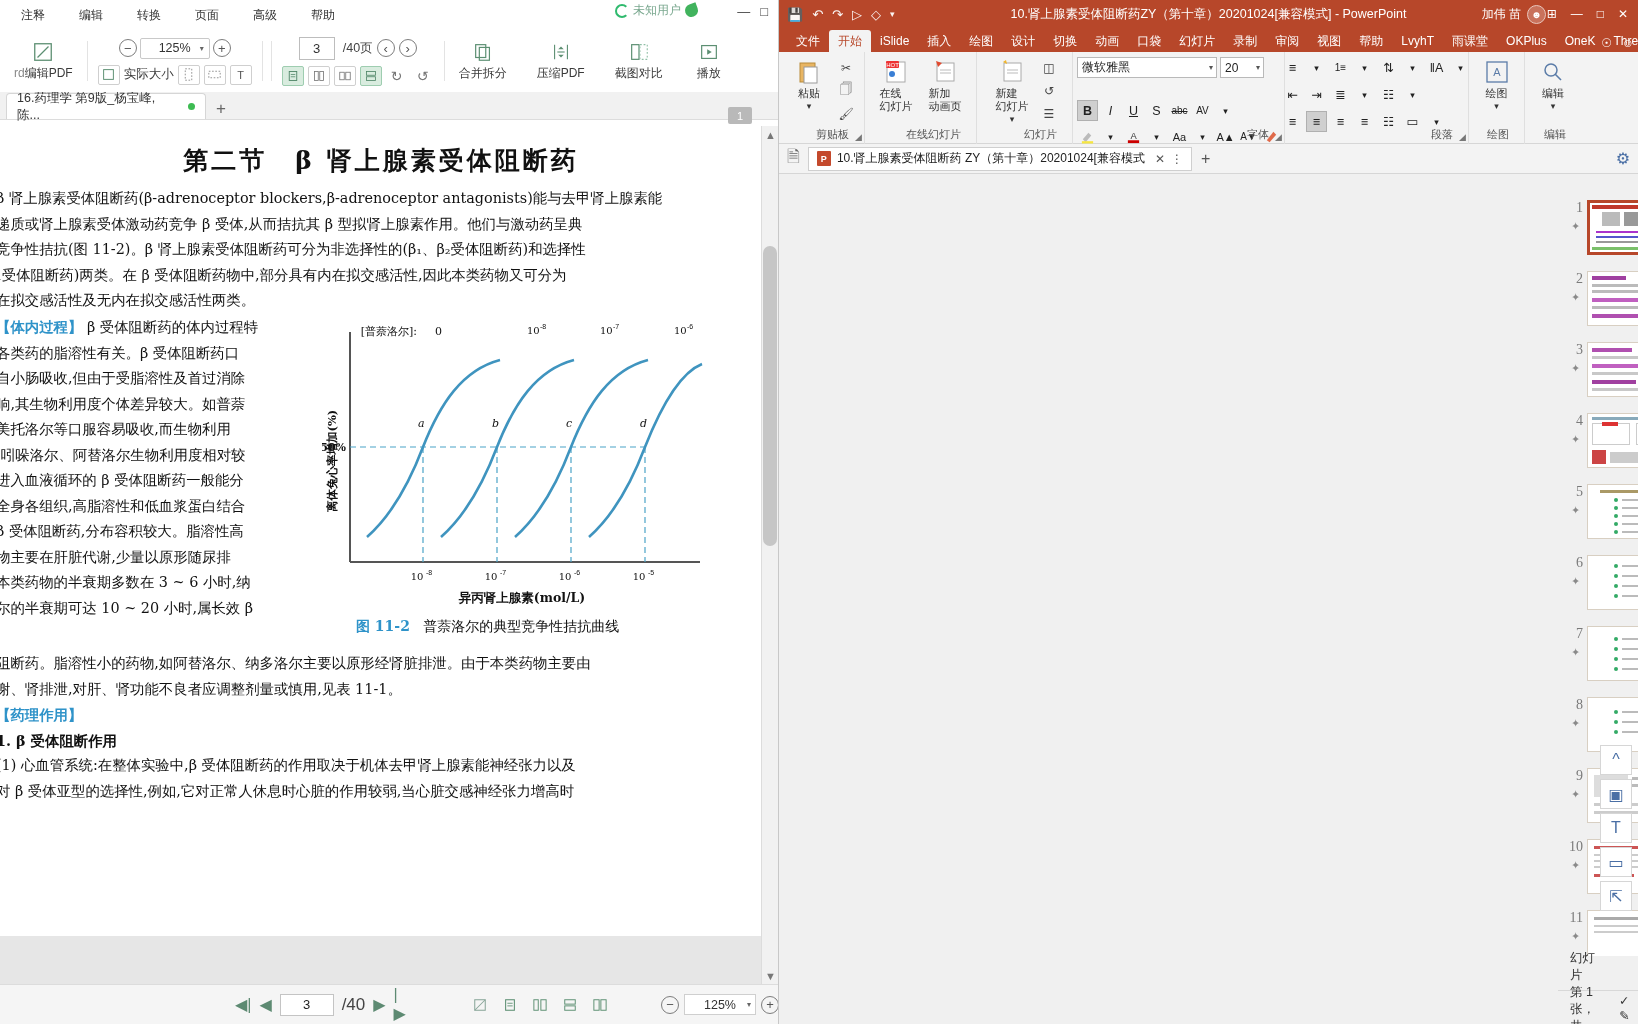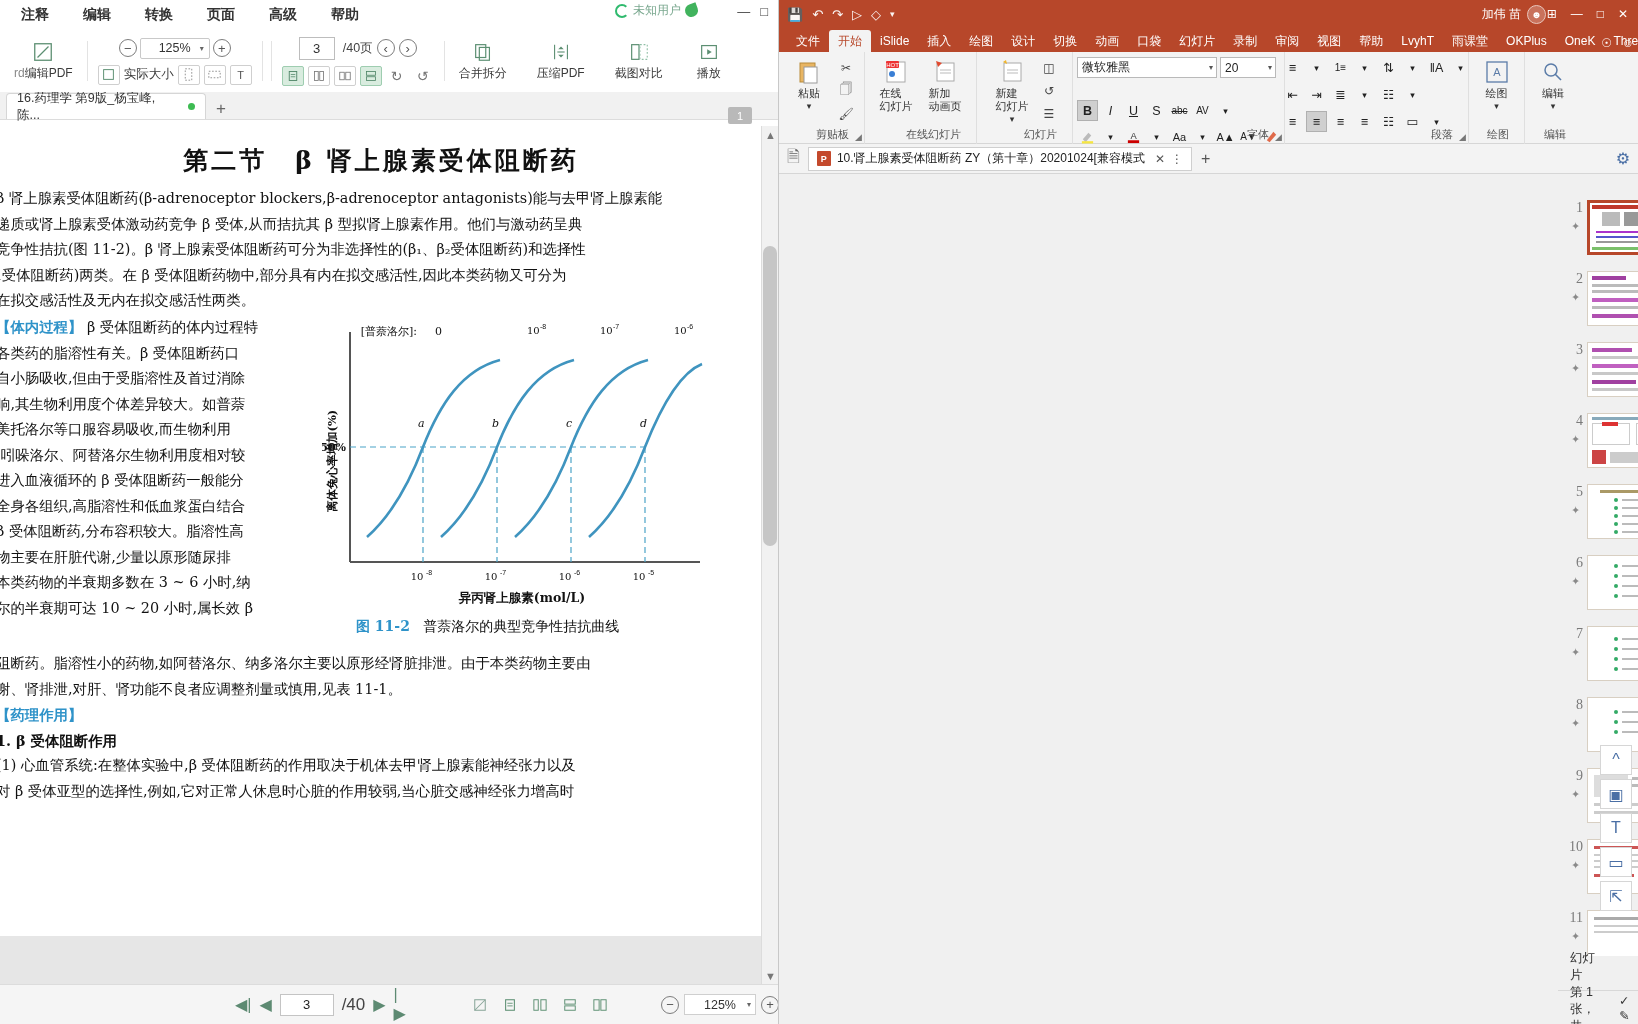--- a/index.html
+++ b/index.html
@@ -10,21 +10,21 @@
     position:relative;
   }
 
   
   #pdfApp {
     position:absolute; left:0; top:0; width:779px; height:1024px;
     background:#ffffff; overflow:hidden;
     border-right:1px solid #c8c8c8;
   }
   .pdf-menubar { height:30px; display:flex; align-items:center; padding-left:4px; background:#fff; }
-  .pdf-menubar .mi { font-size:14px; color:#333; padding:2px 17px; cursor:default;font-weight:bold; }
+  .pdf-menubar .mi { font-size:12px; color:#333; padding:2px 17px; cursor:default; }
   .pdf-acct { position:absolute; right:80px; top:2px; display:flex; align-items:center; gap:4px; font-size:12px; color:#5a5a5a;}
   .pdf-acct .ring { width:14px;height:14px;border:2px solid #2fba6e;border-radius:50%;border-right-color:transparent; }
   .pdf-acct .leaf { width:13px;height:13px;background:#41b35d;border-radius:50% 0 50% 50%; transform:rotate(-20deg); }
   .pdf-winbtns { position:absolute; right:4px; top:0; display:flex; gap:10px; font-size:13px; color:#444; padding:4px 6px;}
 
   .pdf-toolbar { height:62px; display:flex; align-items:center; gap:0px; padding:0 4px; background:#fff; position:relative; }
   .tb-group { display:flex; flex-direction:column; align-items:center; justify-content:center; padding:0 6px; height:58px; }
   .tb-row { display:flex; align-items:center; gap:4px; }
   .tb-btn { display:flex; flex-direction:column; align-items:center; justify-content:center; min-width:40px; padding:2px 4px; cursor:default;}
   .tb-btn .lbl { font-size:12px; color:#3a3a3a; margin-top:1px; white-space:nowrap;}
@@ -463,20 +463,21 @@
 
   <div class="ppt-title">
     <div class="ppt-qat">
       <span>💾</span>
       <span>↶</span>
       <span>↷</span>
       <span>▷</span>
       <span>◇</span>
       <span class="tiny">▾</span>
     </div>
+    <div class="ppt-titletext">10.肾上腺素受体阻断药ZY（第十章）20201024[兼容模式]  -  PowerPoint</div>
     <div class="ppt-user">
       <span>加伟 苗</span>
       <span class="ppt-avatar">☻</span>
     </div>
     <div class="ppt-wb">
       <span>⊞</span>
       <span>—</span>
       <span>□</span>
       <span>✕</span>
     </div>
@@ -584,21 +585,21 @@
       <div class="gname">幻灯片</div>
     </div>
 
     <div class="rg" style="width:212px">
       <div class="gbody" style="flex-direction:column; align-items:flex-start; padding-left:2px;">
         <div class="fontrow">
           <div class="fontbox" style="width:140px">
             <span>微软雅黑</span>
             <span class="cv">▾</span>
           </div>
-          <div class="fontbox" style="width:56px">
+          <div class="fontbox" style="width:44px">
             <span>20</span>
             <span class="cv">▾</span>
           </div>
         </div>
         <div class="fmtrow">
           <div class="fbtn on">
               <b>B</b>
             </div>
           <div class="fbtn">
               <i>I</i>

